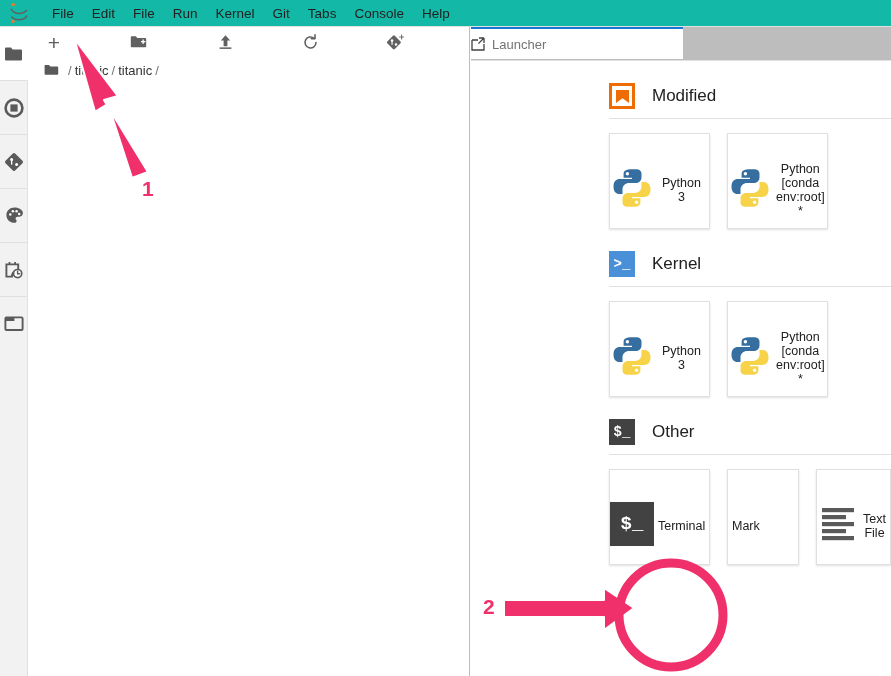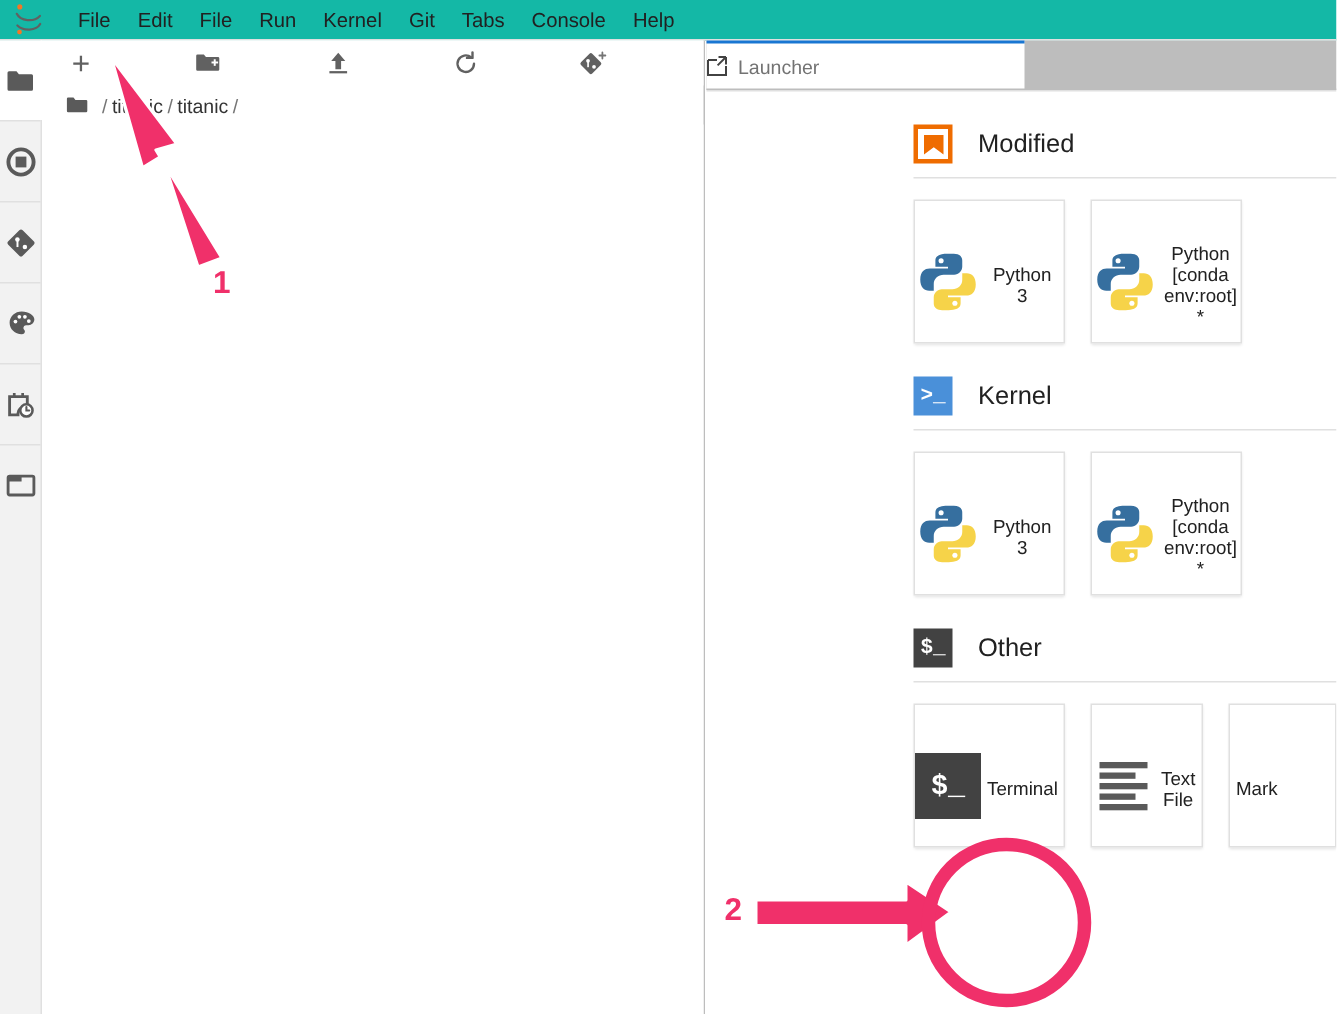--- a/index.html
+++ b/index.html
@@ -454,35 +454,35 @@
         </div>
         <div class="section-rule"></div>
         <div class="card-row">
           <div class="card">
             <span class="card-icon">
               <span style="width:44px;height:44px;background:#424242;display:flex;align-items:center;justify-content:center;color:#fff;font-family:'Liberation Mono',monospace;font-weight:bold;font-size:19px;">$_</span>
             </span>
             <span class="card-label">Terminal</span>
           </div>
           <div class="card">
+            <span class="card-icon"></span>
+            <span class="card-label">Mark</span>
+          </div>
+          <div class="card">
             <span class="card-icon">
               <svg width="42" height="38" viewBox="0 0 42 38">
                 <rect x="5" y="3" width="32" height="4.2" fill="#5a5a5a"></rect>
                 <rect x="5" y="10" width="24" height="4.2" fill="#5a5a5a"></rect>
                 <rect x="5" y="17" width="32" height="4.2" fill="#5a5a5a"></rect>
                 <rect x="5" y="24" width="24" height="4.2" fill="#5a5a5a"></rect>
                 <rect x="5" y="31" width="32" height="4.2" fill="#5a5a5a"></rect>
               </svg>
             </span>
             <span class="card-label">Text File</span>
           </div>
-          <div class="card">
-            <span class="card-icon"></span>
-            <span class="card-label">Mark</span>
-          </div>
         </div>
 
       </div>
     </div>
   </div>
 
   <div class="overlay">
     <svg width="891" height="676" viewBox="0 0 891 676">
 
       <g>

